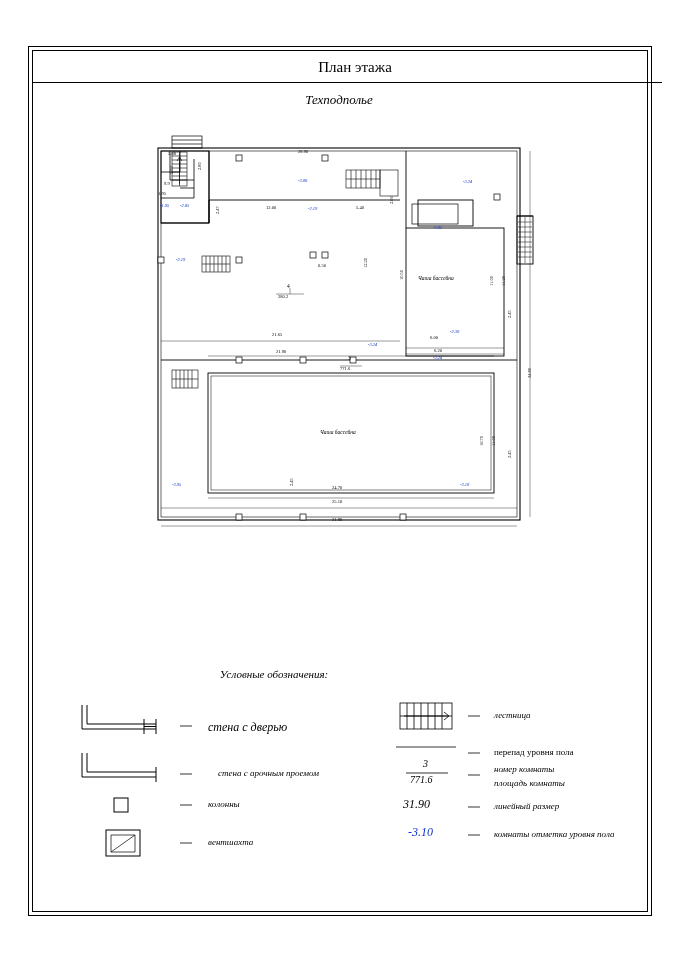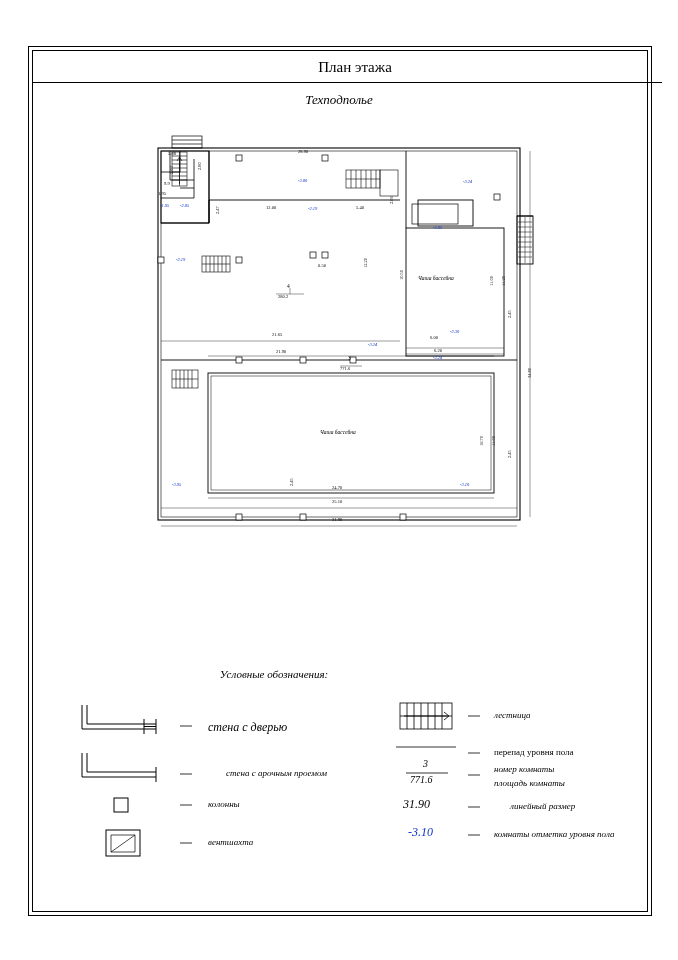--- a/index.html
+++ b/index.html
@@ -375,29 +375,29 @@
       <g stroke="#000" stroke-width="0.8">
         <line x1="398" y1="21" x2="410" y2="21"></line>
         <line x1="398" y1="58" x2="410" y2="58"></line>
         <line x1="398" y1="80" x2="410" y2="80"></line>
         <line x1="398" y1="112" x2="410" y2="112"></line>
         <line x1="398" y1="140" x2="410" y2="140"></line>
       </g>
     </svg>
 
     <span class="lbl" style="left:138px; top:26px; font-size:12px; font-style:italic;">стена с дверью</span>
-    <span class="lbl" style="left:156px; top:74px; font-size:9px; font-style:italic;">стена с арочным проемом</span>
+    <span class="lbl" style="left:148px; top:74px; font-size:9px; font-style:italic;">стена с арочным проемом</span>
     <span class="lbl" style="left:138px; top:105px; font-size:9px; font-style:italic;">колонны</span>
     <span class="lbl" style="left:138px; top:143px; font-size:9px; font-style:italic;text-align:center;">вентшахта</span>
 
     <span class="lbl" style="left:424px; top:16px; font-size:9px; font-style:italic;">лестница</span>
     <span class="lbl" style="left:424px; top:53px; font-size:9px; ">перепад уровня пола</span>
     <span class="lbl" style="left:424px; top:70px; font-size:9px; font-style:italic;">номер комнаты</span>
     <span class="lbl" style="left:424px; top:84px; font-size:9px; font-style:italic;">площадь комнаты</span>
-    <span class="lbl" style="left:424px; top:107px; font-size:9px; font-style:italic;margin-left:16px;">линейный размер</span>
+    <span class="lbl" style="left:424px; top:107px; font-size:9px; font-style:italic;">линейный размер</span>
     <span class="lbl" style="left:424px; top:135px; font-size:9px; font-style:italic;">комнаты отметка уровня пола</span>
 
     <span class="lbl" style="left:353px; top:64px; font-size:10px; font-style:italic;">3</span>
     <span class="lbl" style="left:340px; top:80px; font-size:10px; font-style:italic;">771.6</span>
     <span class="lbl" style="left:333px; top:103px; font-size:12px; font-style:italic;">31.90</span>
     <span class="lbl blue" style="left:338px; top:131px; font-size:12px;">-3.10</span>
   </div>
 
 </div>
 

